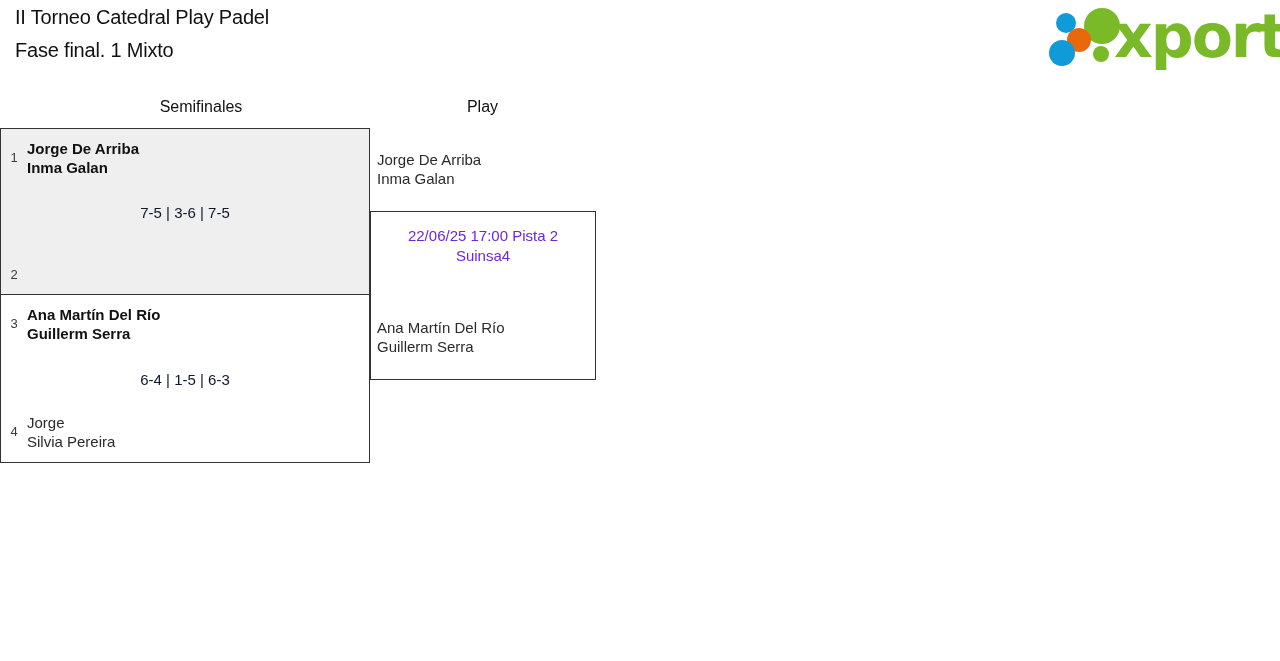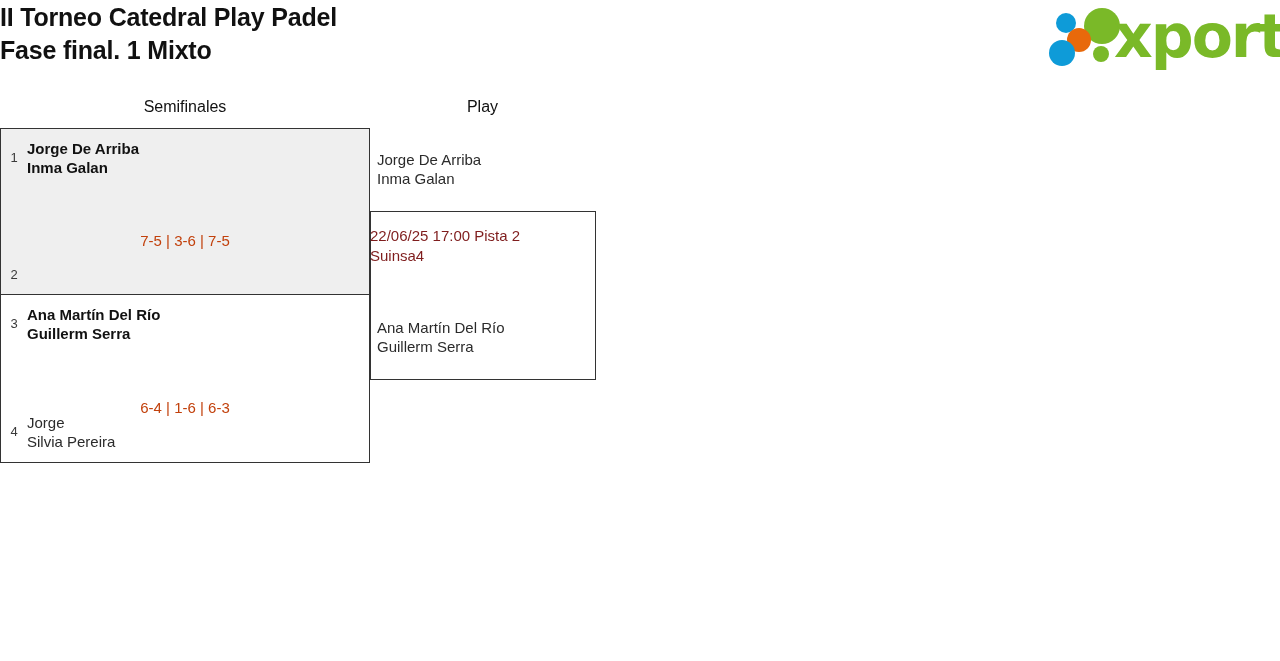--- a/index.html
+++ b/index.html
@@ -19,24 +19,24 @@
 
   
   #header {
     position: absolute;
     left: 0; top: 0;
     width: 1280px;
     height: 80px;
   }
   #page-title {
     position: absolute;
-    left: 0;
+    left: 15px;
     top: 1px;
-    font-size: 25px;
-    font-weight: bold;
+    font-size: 20px;
+    font-weight: normal;
     line-height: 33px;
     letter-spacing: -0.2px;
     color: #111111;
     white-space: pre-line;
   }
 
   
   #logo {
     position: absolute;
     right: 7px;
@@ -72,21 +72,21 @@
   
   .round-header {
     position: absolute;
     font-size: 16px;
     font-weight: normal;
     color: #111111;
     text-align: center;
     top: 97px;
     line-height: 20px;
   }
-  #round-header-semis { left: 0px;  width: 370px; }
+  #round-header-semis { left: 16px;  width: 370px; }
   #round-header-final { left: 370px; width: 225px; }
 
   
   #semis-column {
     position: absolute;
     left: 0;
     top: 128px;
     width: 370px;
     height: 335px;
   }
@@ -131,22 +131,21 @@
 
   .score {
     position: absolute;
     left: 0;
     width: 100%;
     top: 50%;
     transform: translateY(-50%);
     text-align: center;
     font-size: 15px;
     line-height: 19px;
-    color: #c2410c;
-    margin-top: 28px;
+    color: #0f172a;
   }
 
   
   #final-column {
     position: absolute;
     left: 370px;
     top: 128px;
     width: 226px;
     height: 335px;
   }
@@ -175,24 +174,24 @@
     font-size: 15px;
     line-height: 19px;
     color: #2b2b2b;
     white-space: pre-line;
   }
   #final-info {
     position: absolute;
     left: 0;
     top: 98px;
     width: 226px;
-    text-align: left;
+    text-align: center;
     font-size: 15px;
     line-height: 20px;
-    color: #7f1d1d;
+    color: #6d28d9;
     white-space: pre-line;
   }
 </style>
 </head>
 <body>
 
 <div id="header">
 
   <div id="page-title">II Torneo Catedral Play Padel
 Fase final. 1 Mixto</div>
@@ -227,21 +226,21 @@
       <span class="seed">2</span>
     </div>
   </div>
 
   <div class="match-box">
     <div class="team-row top">
       <span class="seed">3</span>
       <span class="players winner">Ana Martín Del Río
 Guillerm Serra</span>
     </div>
-    <div class="score">6-4 | 1-6 | 6-3</div>
+    <div class="score">6-4 | 1-5 | 6-3</div>
     <div class="team-row bottom">
       <span class="seed">4</span>
       <span class="players">Jorge
 Silvia Pereira</span>
     </div>
   </div>
 
 </div>
 
 <div id="final-column">

